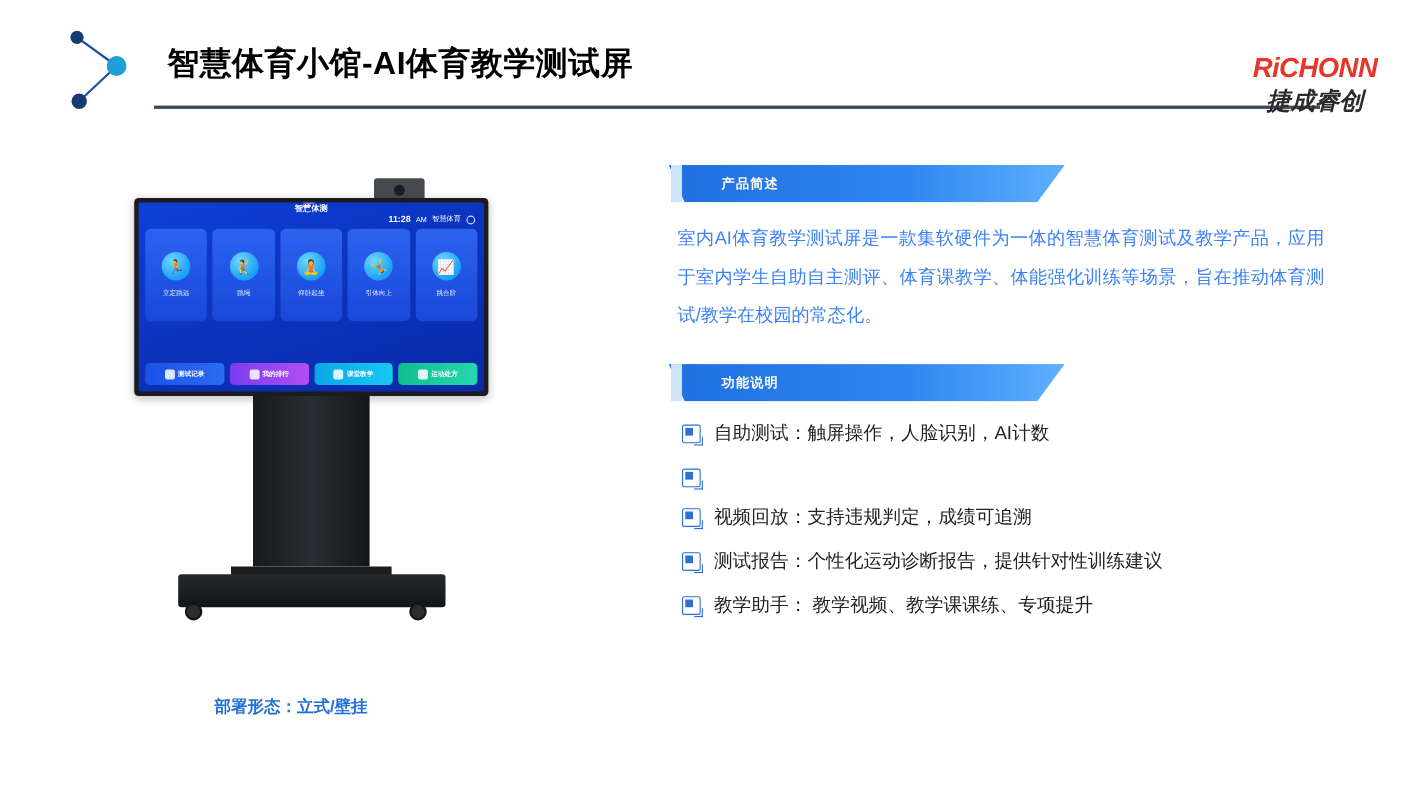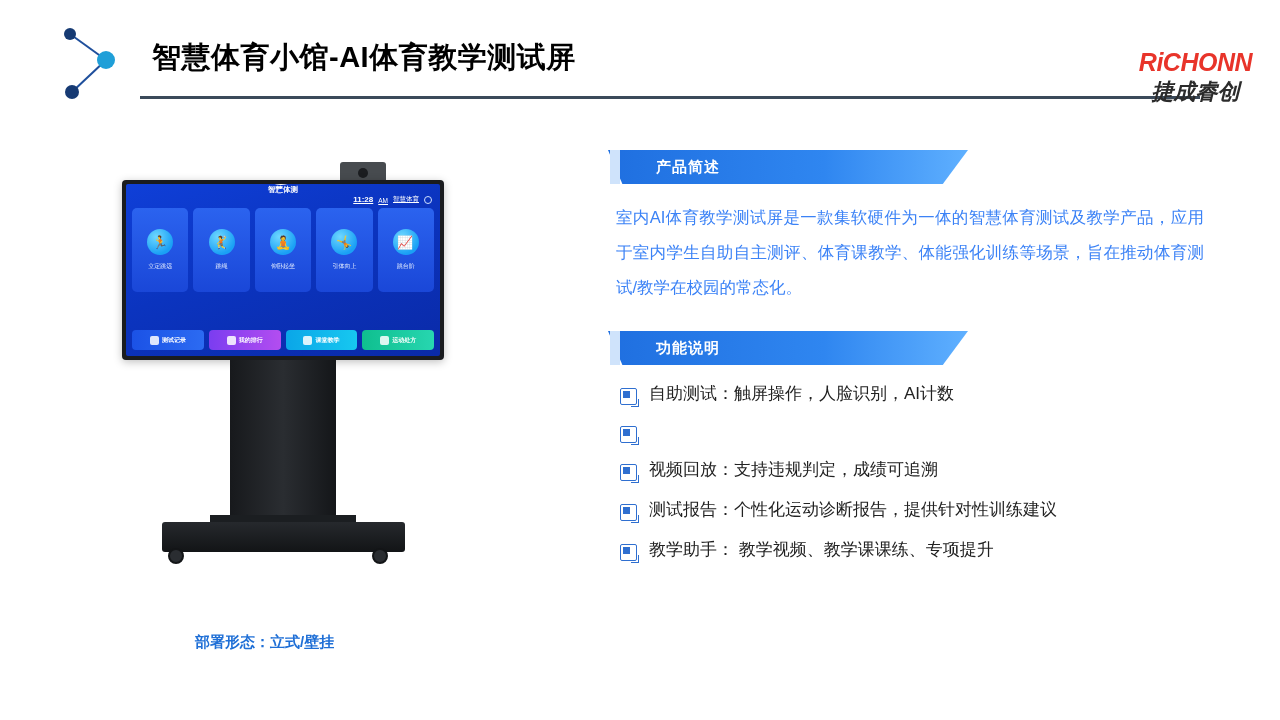--- a/index.html
+++ b/index.html
@@ -160,21 +160,20 @@
   .scr-brand {
     font-weight: bold;
     font-size: 7.5px;
   }
   .scr-right {
     margin-left: auto;
     display: flex;
     align-items: flex-end;
     gap: 5px;
     font-size: 6.5px;
-    text-decoration: underline;
   }
   .scr-time {
     font-size: 8px;
     font-weight: bold;
   }
   .scr-gear {
     width: 8px;
     height: 8px;
     border-radius: 50%;
     border: 1.2px solid #cfe0ff;
@@ -326,40 +325,40 @@
     background: #cfe3fb;
     clip-path: polygon(0 0, 100% 0, 100% 100%, 0 100%);
   }
   .banner .label {
     position: absolute;
     left: 48px;
     top: 0;
     height: 34px;
     line-height: 34px;
     color: #ffffff;
-    font-size: 15px;
+    font-size: 12px;
     font-weight: bold;
     letter-spacing: 1px;
   }
   .desc {
     width: 588px;
     margin: 0 0 26px 8px;
     font-size: 16.5px;
     line-height: 35px;
     color: #3b82f6;
     text-align: justify;
   }
   .feature-list {
     margin: 12px 0 0 12px;
     padding: 0;
     list-style: none;
   }
   .feature-item {
     display: flex;
-    align-items: center;
+    align-items: flex-start;
     margin-bottom: 14px;
   }
   .bullet-icon {
     width: 15px;
     height: 15px;
     margin-top: 5px;
     margin-right: 12px;
     flex: 0 0 auto;
     border: 1.6px solid #2f6fd0;
     border-radius: 2px;

